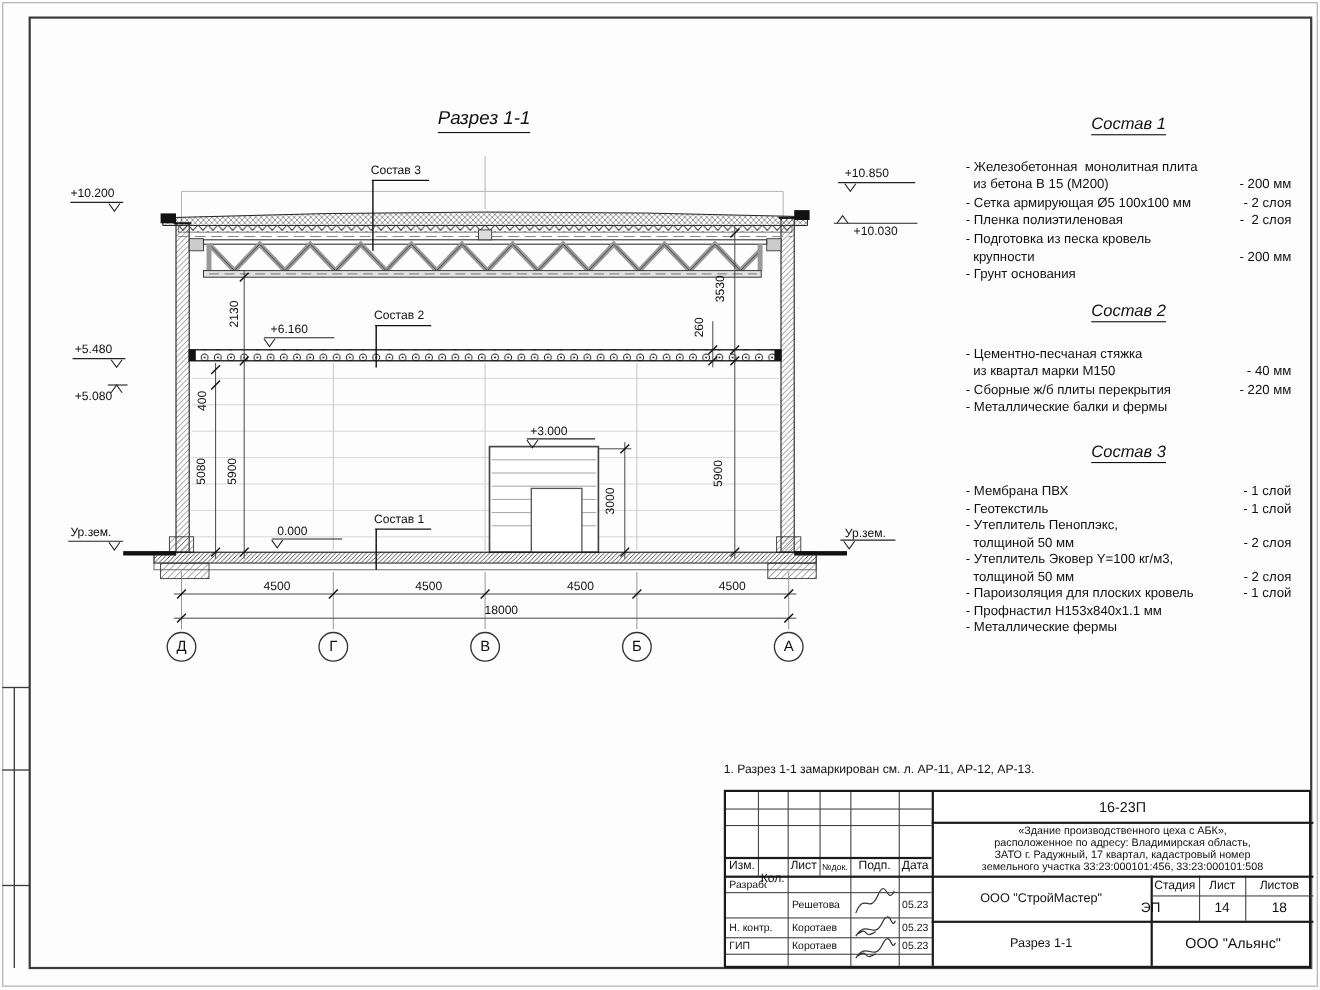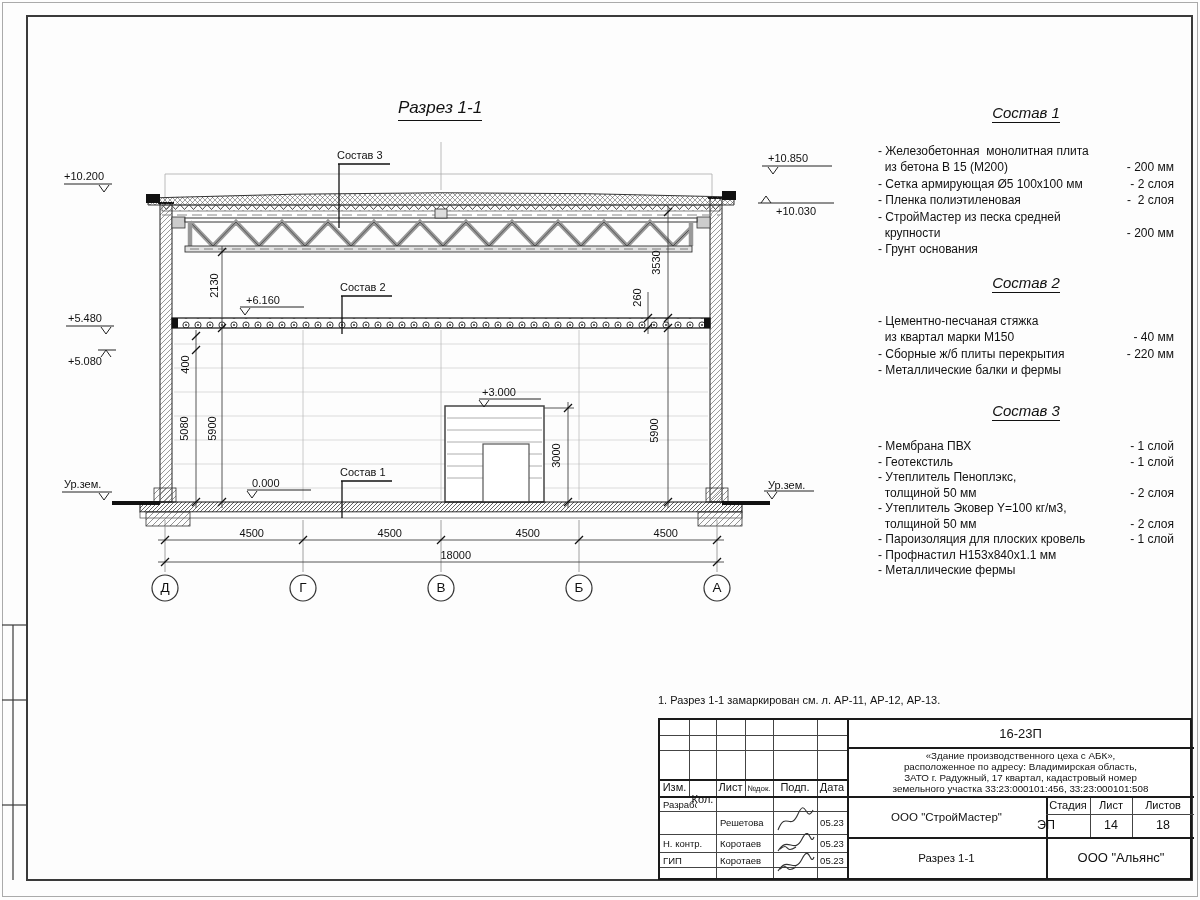--- a/index.html
+++ b/index.html
@@ -279,21 +279,21 @@
       </div>
     <div class="spec-row">
         <span>- Сетка армирующая Ø5 100х100 мм</span>
         <span>- 2 слоя</span>
       </div>
     <div class="spec-row">
         <span>- Пленка полиэтиленовая</span>
         <span>-  2 слоя</span>
       </div>
     <div class="spec-row">
-        <span>- СтройМастер из песка средней</span>
+        <span>- Подготовка из песка кровель</span>
         <span></span>
       </div>
     <div class="spec-row">
         <span>  крупности</span>
         <span>- 200 мм</span>
       </div>
     <div class="spec-row">
         <span>- Грунт основания</span>
         <span></span>
       </div>

